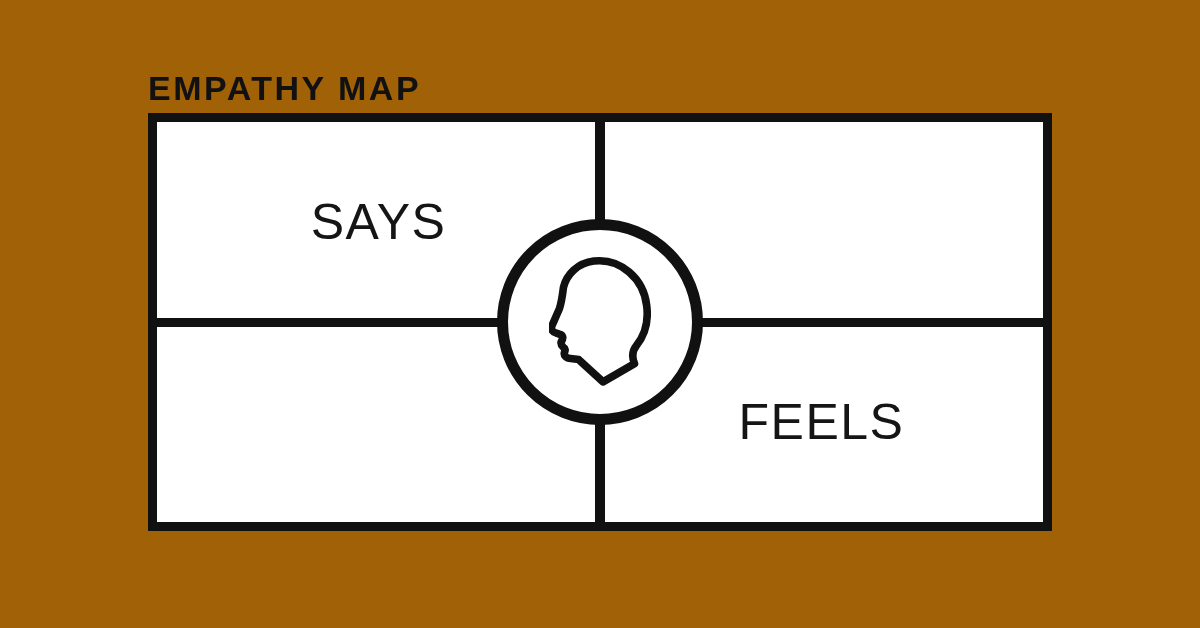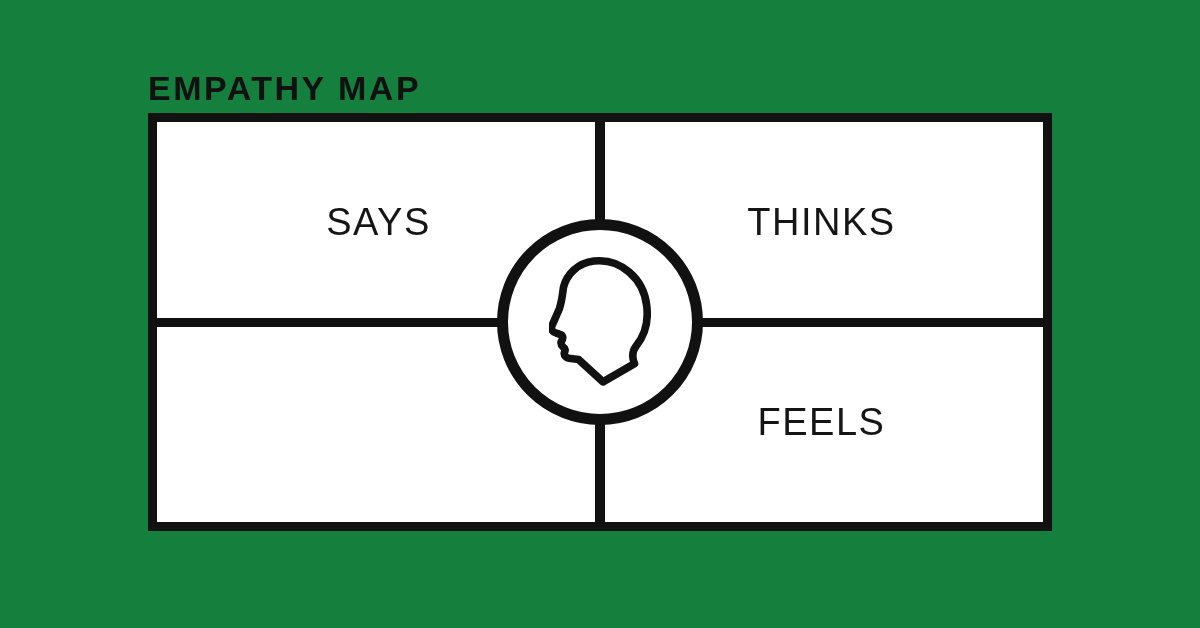--- a/index.html
+++ b/index.html
@@ -1,20 +1,20 @@
 <!DOCTYPE html>
 <html><head>
 <meta charset="utf-8">
 <style>
   html, body { margin: 0; padding: 0; background: #ffffff; }
   .canvas {
     position: relative;
     width: 1200px;
     height: 628px;
-    background: #15803d;
+    background: #a16207;
     font-family: "Liberation Sans", sans-serif;
     overflow: hidden;
     color: #111111;
   }
   .title {
     position: absolute;
     left: 148px;
     top: 71px;
     font-size: 34px;
     line-height: 34px;
@@ -57,21 +57,21 @@
     height: 50%;
     display: flex;
     align-items: center;
     justify-content: center;
   }
   .q-says   { left: 0;  top: 0; }
   .q-thinks { right: 0; top: 0; }
   .q-does   { left: 0;  bottom: 0; }
   .q-feels  { right: 0; bottom: 0; }
   .q-label {
-    font-size: 38px;
+    font-size: 50px;
     font-weight: 500;
     letter-spacing: 1.5px;
     color: #151515;
     white-space: nowrap;
   }
   .center-badge {
     position: absolute;
     left: 50%;
     top: 50%;
     width: 206px;
@@ -96,23 +96,20 @@
 
   <div class="map">
 
     <div class="v-divider"></div>
     <div class="h-divider"></div>
 
     <div class="quadrant q-says">
       <span class="q-label">SAYS</span>
     </div>
 
-    <div class="quadrant q-thinks">
-      <span class="q-label">THINKS</span>
-    </div>
 
 
     <div class="quadrant q-feels">
       <span class="q-label">FEELS</span>
     </div>
 
     <div class="center-badge">
       <svg class="head-icon-svg" width="102" height="132" viewBox="0 0 100 130" fill="none" xmlns="http://www.w3.org/2000/svg">
         <path d="M 44 5
                  C 28 7 17 18 14 31

